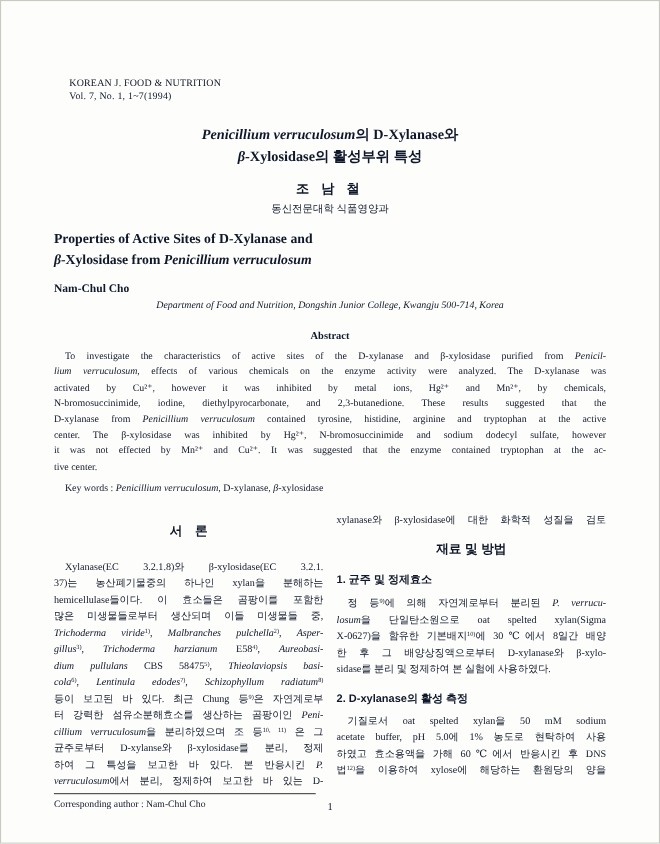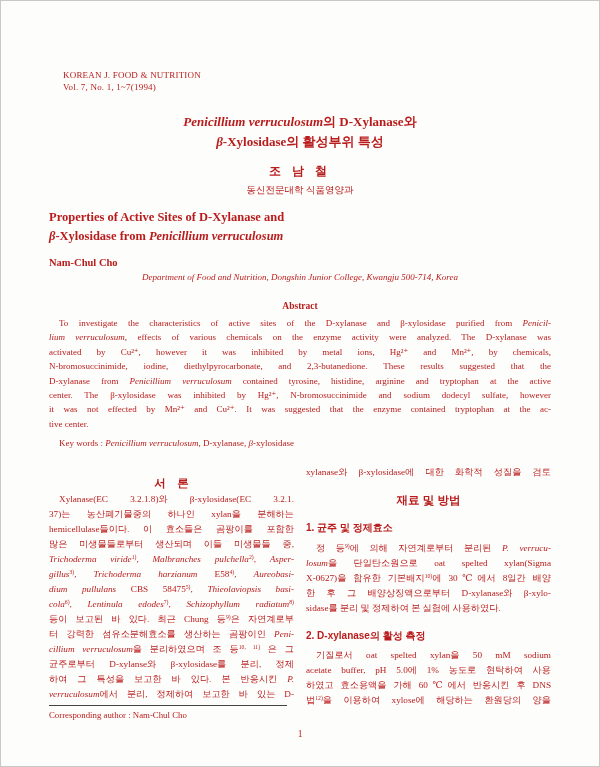--- a/index.html
+++ b/index.html
@@ -1,19 +1,19 @@
 <!DOCTYPE html>
 <html><head>
 <meta charset="utf-8">
 <style>
   html,body{margin:0;padding:0;background:#e9e9e5;}
   .page{
     position:relative;width:600px;height:767px;box-sizing:border-box;
     background:#fdfdfb;border:1px solid #c9c9c4;overflow:hidden;
-    font-family:"Liberation Serif","DejaVu Serif",serif;color:#b91c1c;
+    font-family:"Liberation Serif","DejaVu Serif",serif;color:#0f172a;
   }
   .header{padding:69px 0 0 62px;font-size:9px;line-height:11.5px;letter-spacing:.2px;}
   .content{margin:0 48px;}
   .t-line{white-space:pre-wrap;}
   .ko-title{margin-top:19px;text-align:center;font-size:13px;font-weight:bold;line-height:20px;}
   .author-ko{margin-top:11px;text-align:center;font-size:12px;font-weight:bold;letter-spacing:4px;}
   .affil-ko{margin-top:4px;text-align:center;font-size:9.5px;}
   .en-title{margin-top:11px;text-align:left;font-size:12.5px;font-weight:bold;line-height:19px;}
   .author-en{margin-top:11px;text-align:left;font-size:10.5px;font-weight:bold;}
   .affil-en{margin-top:4px;text-align:center;font-size:9px;font-style:italic;}
@@ -26,21 +26,21 @@
   .line.end{text-align-last:left;}
   .line.ind{text-indent:10px;}
   .it{font-style:italic;}
   .sp{font-size:.62em;vertical-align:.5em;line-height:0;letter-spacing:0;}
   .sec-h{font-weight:bold;font-size:11.5px;text-align:center;
          font-family:"Liberation Sans","DejaVu Sans",sans-serif;}
   .sec-h.intro{margin-top:10px;line-height:16px;}
   .sec-h.mm{margin-top:12px;line-height:16px;}
   .sub-h{font-weight:bold;font-size:10px;line-height:12px;margin-top:14px;
          font-family:"Liberation Sans","DejaVu Sans",sans-serif;}
-  .para.intro-p{margin-top:1px;}
+  .para.intro-p{margin-top:17px;}
   .para.p1{margin-top:7px;}
   .para.p2{margin-top:6px;}
   .footnote{margin-top:3px;}
   .fn-rule{border-top:1px solid #444;width:97%;height:0;}
   .fn-text{font-size:8.8px;margin-top:4px;line-height:11px;}
   .page-num{position:absolute;left:0;right:0;top:728px;text-align:center;font-size:9.5px;}
 </style>
 </head>
 <body>
 

